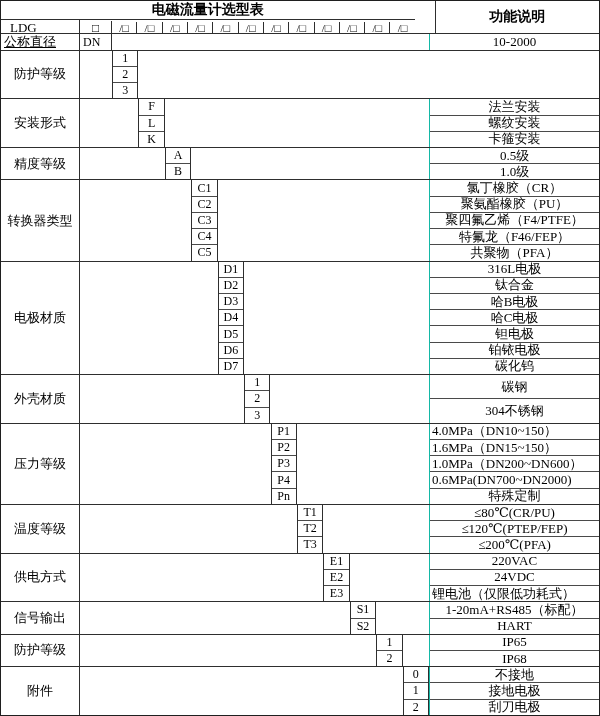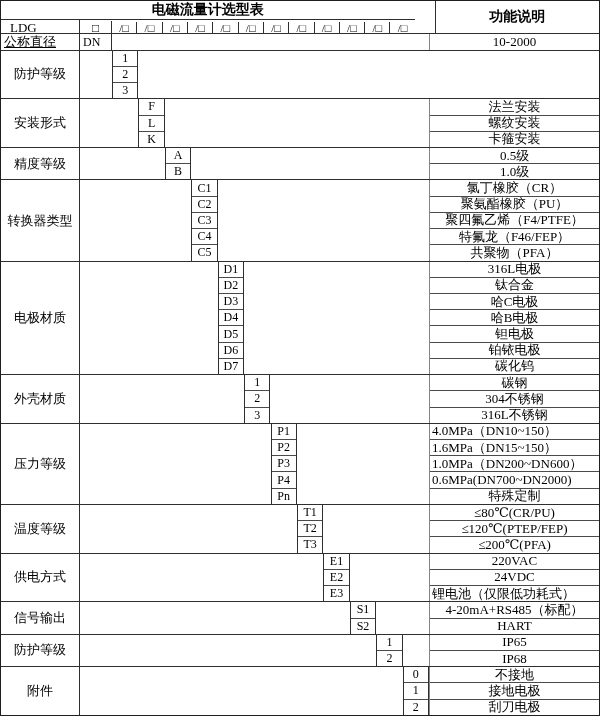--- a/index.html
+++ b/index.html
@@ -155,41 +155,40 @@
       <div class="c">D3</div>
       <div class="c">D4</div>
       <div class="c">D5</div>
       <div class="c">D6</div>
       <div class="c">D7</div>
     </div>
     <div class="sp spf"></div>
     <div class="descs">
       <div class="d">316L电极</div>
       <div class="d">钛合金</div>
+      <div class="d">哈B电极</div>
       <div class="d">哈C电极</div>
-      <div class="d">哈B电极</div>
       <div class="d">钽电极</div>
       <div class="d">铂铱电极</div>
       <div class="d">碳化钨</div>
     </div>
   </div>
 
   <div class="blk" style="height:48.68px">
     <div class="lbl">外壳材质</div>
     <div class="sp" style="width:164.1px"></div>
     <div class="codes">
       <div class="c">1</div>
       <div class="c">2</div>
       <div class="c">3</div>
     </div>
     <div class="sp spf"></div>
     <div class="descs">
       <div class="d">碳钢</div>
       <div class="d">304不锈钢</div>
-      <div class="d">316L不锈钢</div>
     </div>
   </div>
 
   <div class="blk" style="height:81.14px">
     <div class="lbl">压力等级</div>
     <div class="sp" style="width:190.5px"></div>
     <div class="codes">
       <div class="c">P1</div>
       <div class="c">P2</div>
       <div class="c">P3</div>
@@ -240,21 +239,21 @@
 
   <div class="blk" style="height:32.45px">
     <div class="lbl">信号输出</div>
     <div class="sp" style="width:269.8px"></div>
     <div class="codes">
       <div class="c">S1</div>
       <div class="c">S2</div>
     </div>
     <div class="sp spf"></div>
     <div class="descs">
-      <div class="d">4-20mA+RS485（标配）</div>
+      <div class="d">1-20mA+RS485（标配）</div>
       <div class="d">HART</div>
     </div>
   </div>
 
   <div class="blk" style="height:32.45px">
     <div class="lbl">防护等级</div>
     <div class="sp" style="width:296.2px"></div>
     <div class="codes">
       <div class="c">1</div>
       <div class="c">2</div>

